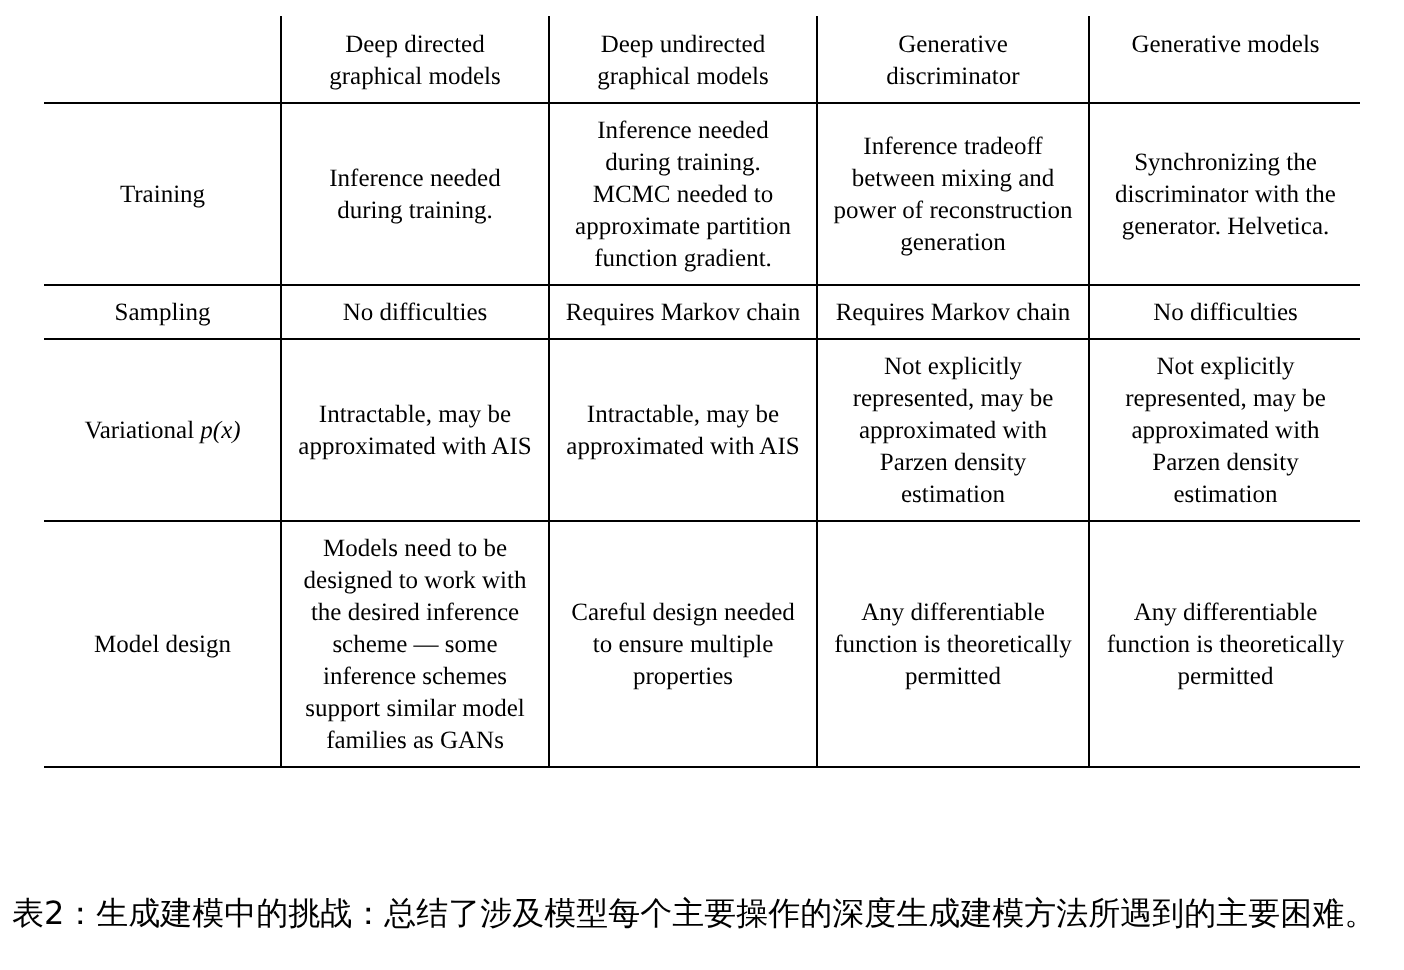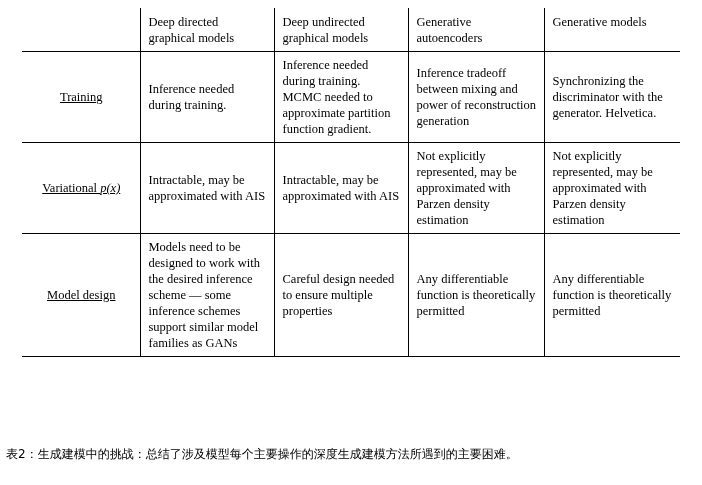--- a/index.html
+++ b/index.html
@@ -29,21 +29,21 @@
     table-layout: fixed;
   }
   table.compare td,
   table.compare th {
     border: 1px solid #000000;
     vertical-align: middle;
     font-weight: normal;
     font-size: 12.5px;
     line-height: 1.28;
     padding: 5px 7px 5px 8px;
-    text-align: left;
+    text-align: center;
   }
   table.compare col.c0 { width: 118px; }
   table.compare col.c1 { width: 134px; }
   table.compare col.c2 { width: 134px; }
   table.compare col.c3 { width: 136px; }
   table.compare col.c4 { width: 136px; }
 
   
   table.compare tr.head td {
     border-top: none;
@@ -51,36 +51,35 @@
     padding-top: 6px;
   }
   table.compare tr.head td.corner {
     border-top: none;
     border-left: none;
   }
   table.compare td.rowlabel {
     border-left: none;
     text-align: center;
     vertical-align: middle;
-    text-decoration: underline;
   }
   table.compare td.last {
     border-right: none;
   }
   td.top-align {
     vertical-align: top;
   }
   .italic { font-style: italic; }
   .caption {
     position: absolute;
     left: 6px;
     top: 447px;
     width: 690px;
     font-family: "DejaVu Sans", sans-serif;
-    font-size: 12px;
+    font-size: 16px;
     line-height: 1.3;
     color: #000000;
     white-space: nowrap;
   }
   .watermark {
     position: absolute;
     left: 430px;
     top: 449px;
     font-family: "DejaVu Sans", sans-serif;
     font-size: 11px;
@@ -109,33 +108,40 @@
         <col class="c1">
         <col class="c2">
         <col class="c3">
         <col class="c4">
     </colgroup>
     <tbody>
       <tr class="head">
         <td class="corner"></td>
         <td>Deep directed graphical models</td>
         <td>Deep undirected graphical models</td>
-        <td>Generative autoencoders</td>
+        <td>Generative discriminator</td>
         <td class="last">Generative models</td>
       </tr>
 
       <tr>
         <td class="rowlabel">Training</td>
         <td class="top-align">Inference needed during training.</td>
         <td class="top-align">Inference needed during training. MCMC needed to approximate partition function gradient.</td>
         <td class="top-align">Inference tradeoff between mixing and power of reconstruction generation</td>
         <td class="top-align last">Synchronizing the discriminator with the generator. Helvetica.</td>
       </tr>
 
 
+      <tr>
+        <td class="rowlabel">Sampling</td>
+        <td class="top-align">No difficulties</td>
+        <td class="top-align">Requires Markov chain</td>
+        <td class="top-align">Requires Markov chain</td>
+        <td class="top-align last">No difficulties</td>
+      </tr>
 
       <tr>
         <td class="rowlabel"><span>Variational </span><span class="italic">p(x)</span></td>
         <td class="top-align">Intractable, may be approximated with AIS</td>
         <td class="top-align">Intractable, may be approximated with AIS</td>
         <td class="top-align">Not explicitly represented, may be approximated with Parzen density estimation</td>
         <td class="top-align last">Not explicitly represented, may be approximated with Parzen density estimation</td>
       </tr>
 
       <tr>

